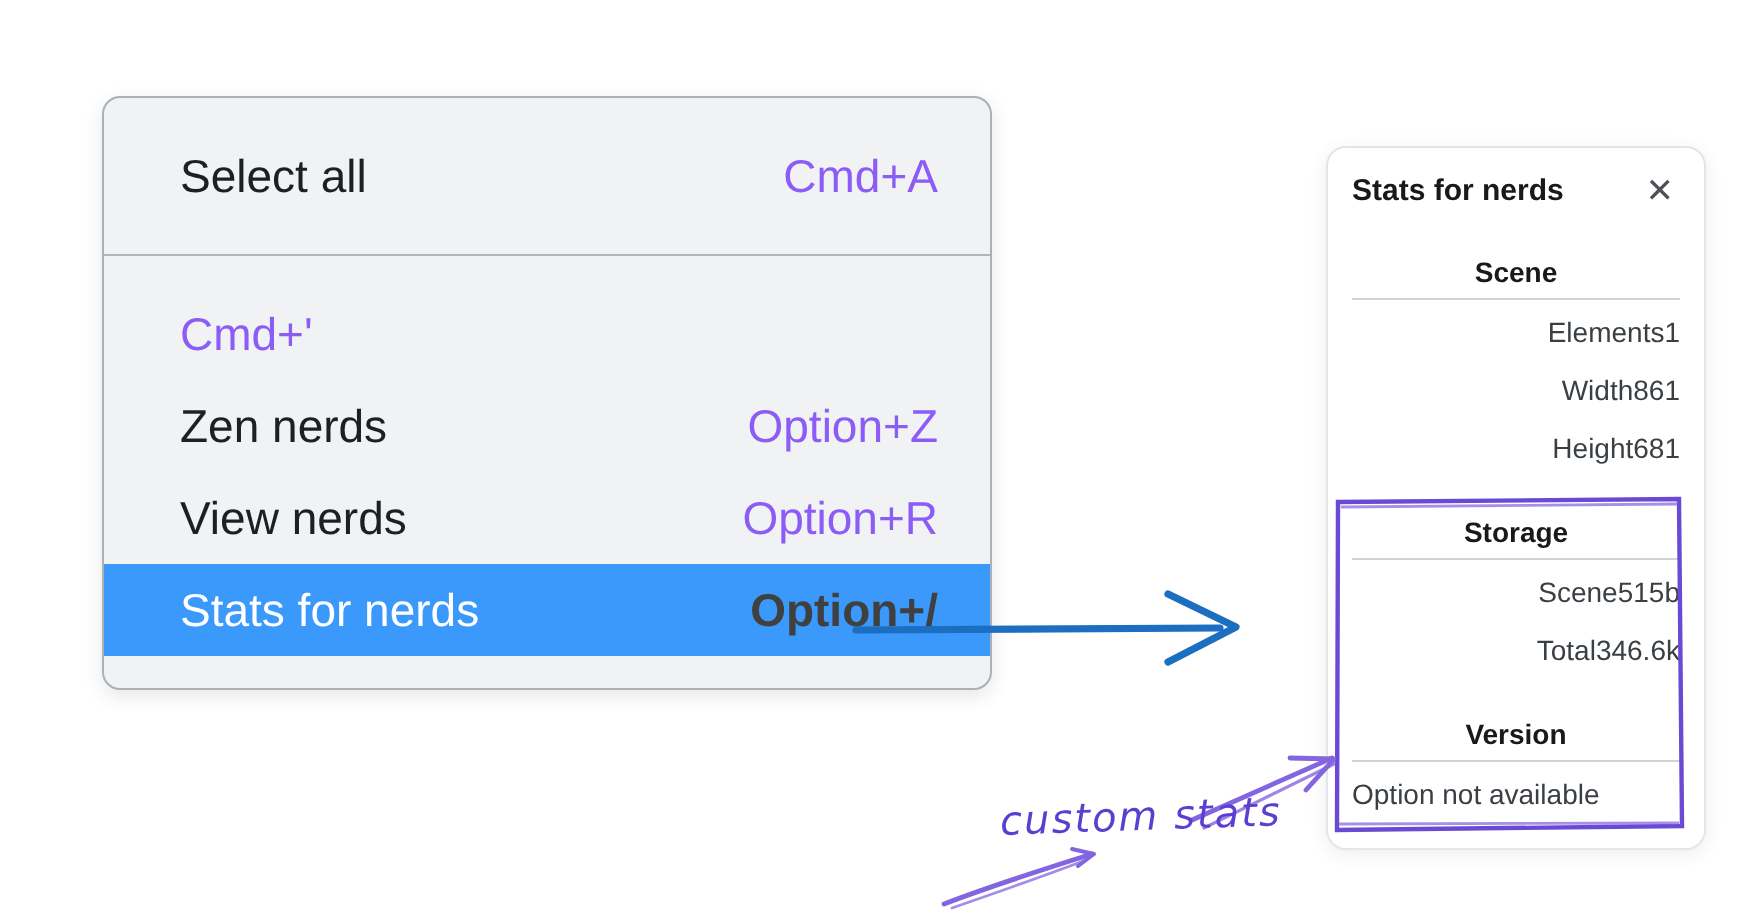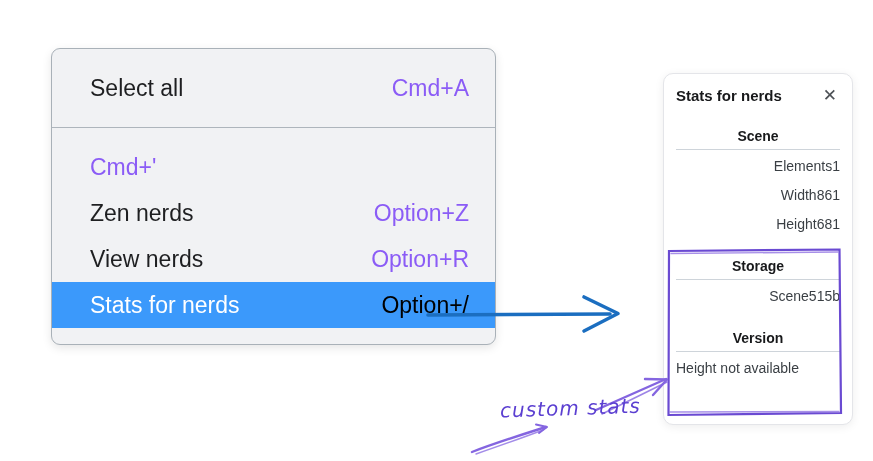--- a/index.html
+++ b/index.html
@@ -28,21 +28,21 @@
     display: flex;
     align-items: center;
     justify-content: space-between;
     height: 46px;
     padding: 0 26px 0 38px;
     font-size: 23px;
     color: #1e1f21;
   }
   .menu-shortcut { color: #8b5cf6; }
   .menu-row.highlighted { background: #3b99fb; color: #ffffff; }
-  .menu-row.highlighted .menu-shortcut { color: #000000; }
+  .menu-row.highlighted .menu-shortcut { color: #404040; font-weight: bold; }
 
   
   .stats-panel {
     position: absolute;
     left: 663px; top: 73px;
     width: 190px; height: 352px;
     background: #ffffff;
     border: 1px solid #e4e5e9;
     border-radius: 10px;
     box-shadow: 0 2px 10px rgba(0,0,0,0.07);
@@ -157,24 +157,28 @@
     <span>Height</span>
     <span>681</span>
   </div>
 
   <div class="panel-h3">Storage</div>
   <hr class="panel-rule">
   <div class="stat-row">
     <span>Scene</span>
     <span>515b</span>
   </div>
+  <div class="stat-row">
+    <span>Total</span>
+    <span>346.6k</span>
+  </div>
 
   <div class="panel-h3">Version</div>
   <hr class="panel-rule">
-  <div class="panel-note">Height not available</div>
+  <div class="panel-note">Option not available</div>
 </div>
 
 <svg class="overlay" viewBox="0 0 873 461" xmlns="http://www.w3.org/2000/svg">
 
   <g stroke="#1b6ec0" stroke-width="3.6" fill="none" stroke-linecap="round" stroke-linejoin="round">
     <path d="M428,315 L610,314"></path>
     <path d="M584,297 L618,313.5 L584,331"></path>
   </g>
 
   <g fill="none" stroke-linecap="round">

